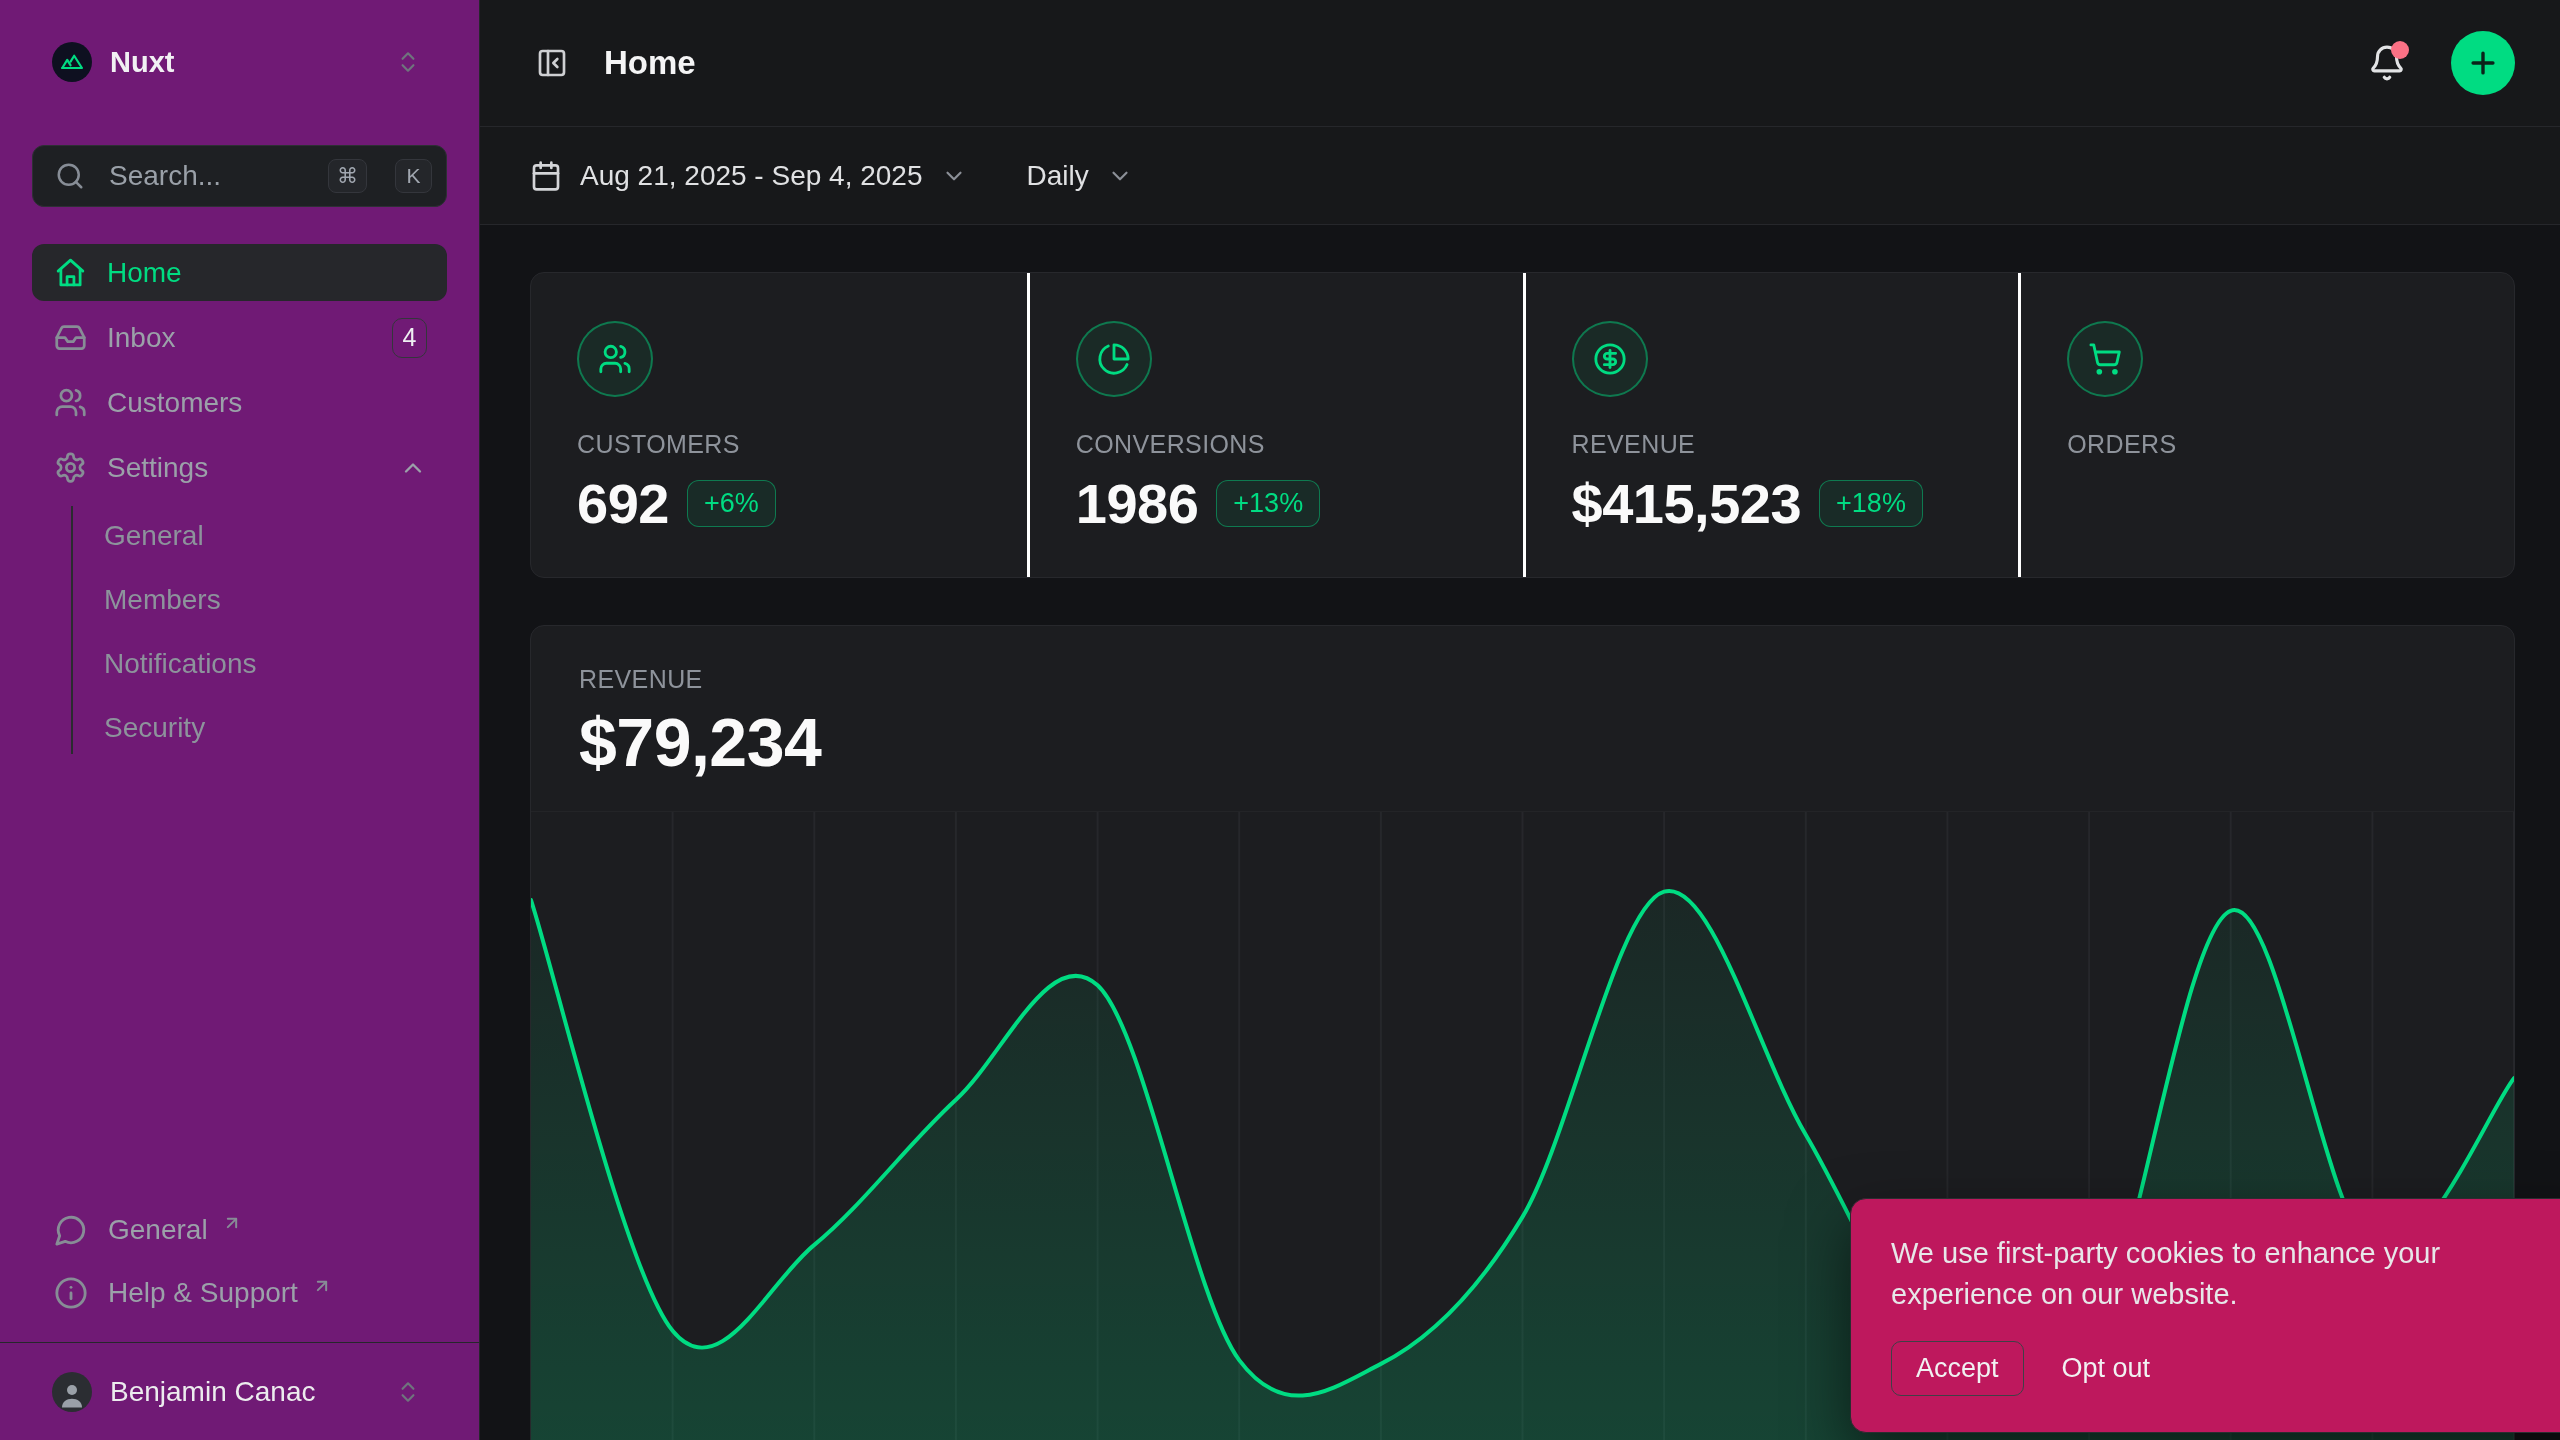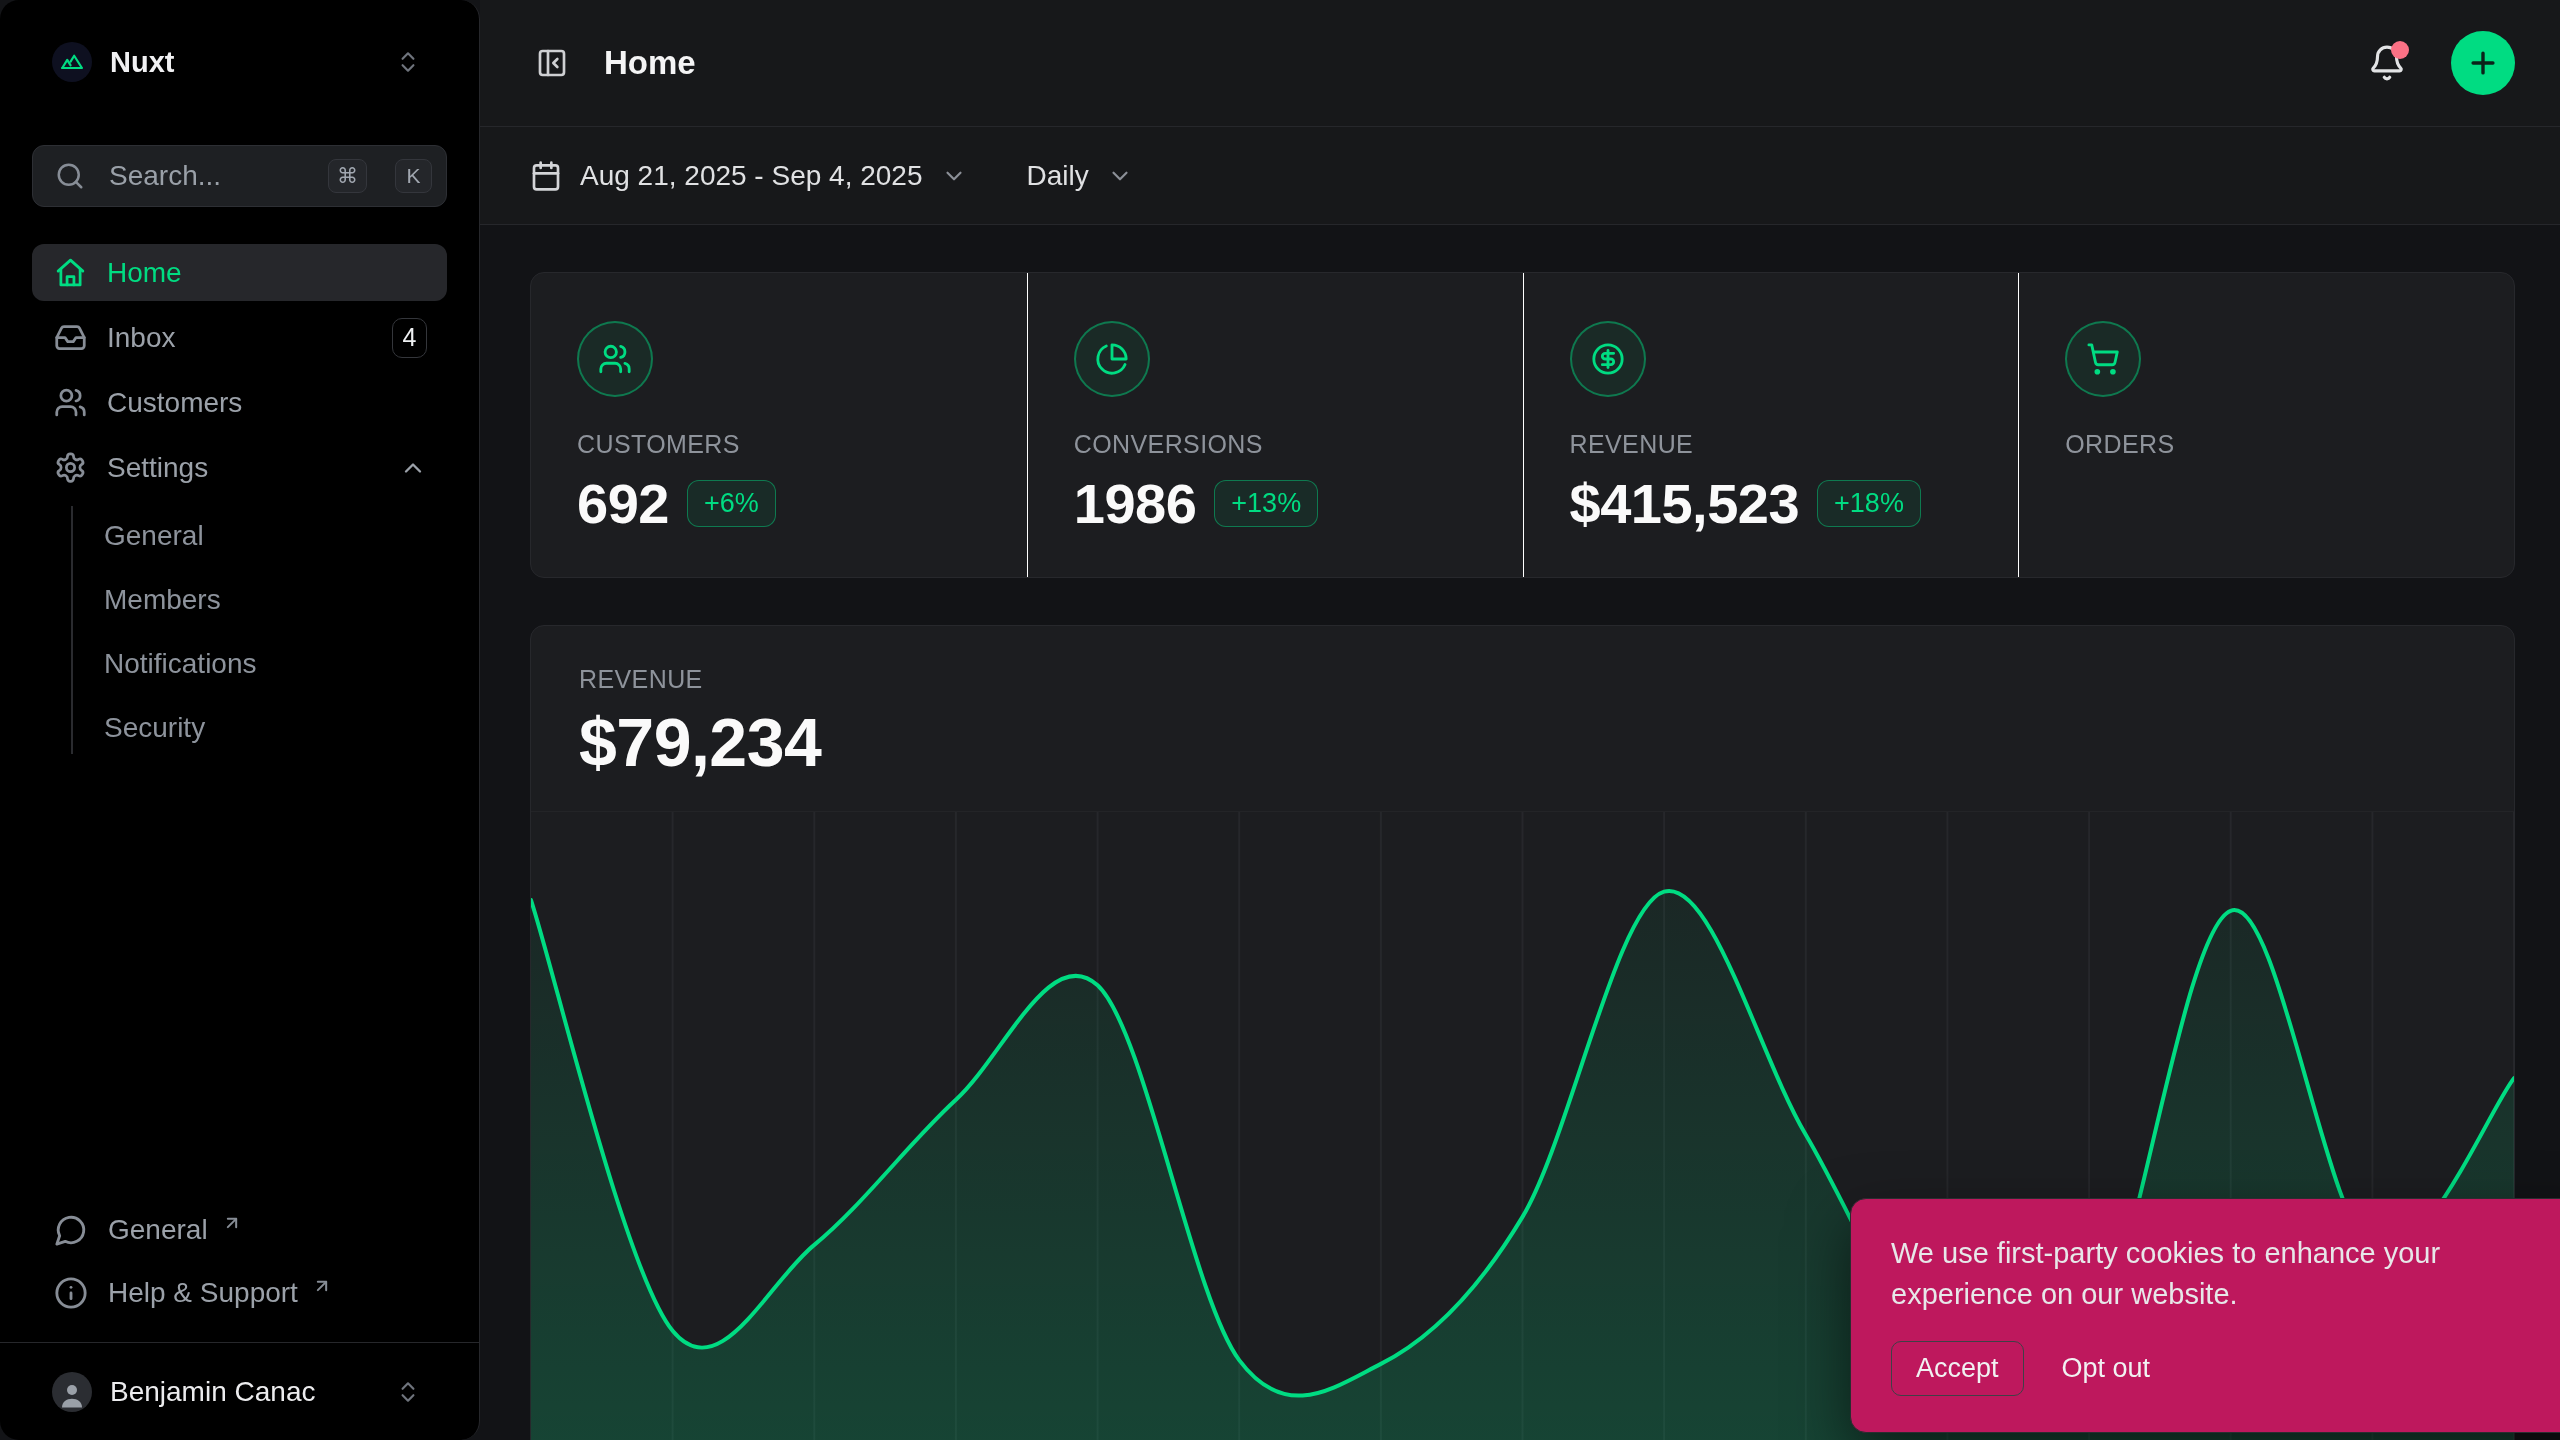--- a/index.html
+++ b/index.html
@@ -1,21 +1,21 @@
 <!DOCTYPE html>
 <html><head>
 <meta charset="utf-8">
 <style>
   * { margin:0; padding:0; box-sizing:border-box; }
   html,body { background:#0c0d0f; }
   body { font-family:"Liberation Sans","DejaVu Sans",sans-serif; }
   #app { position:relative; width:2560px; height:1440px; background:#131417; display:flex; overflow:hidden; color:#ececee; }
 
   
-  aside { width:480px; min-width:480px; background:#000000; border-right:1px solid #26272b; display:flex; flex-direction:column; padding:38px 32px 0 32px;border-radius:19px; }
+  aside { width:480px; min-width:480px; background:#701a75; border-right:1px solid #26272b; display:flex; flex-direction:column; padding:38px 32px 0 32px; }
   .brand-row { display:flex; align-items:center; gap:18px; padding:0 26px 0 20px; height:48px; cursor:pointer; }
   .brand-logo { width:40px; height:40px; border-radius:50%; background:#0e1020; display:flex; align-items:center; justify-content:center; }
   .brand-logo svg { width:26px; height:26px; }
   .brand-name { font-size:29px; font-weight:600; color:#f1f1f3; flex:1; }
   .chev-updown { width:26px; height:26px; color:#6f747d; }
 
   .search-box { margin-top:59px; height:62px; border-radius:12px; background:#1e2023; border:1px solid #2d2f34; display:flex; align-items:center; padding:0 14px 0 22px; gap:24px; cursor:pointer; }
   .search-box svg { width:30px; height:30px; color:#878d96; }
   .search-ph { flex:1; font-size:28px; color:#9aa0a8; }
   .kbd { min-width:37px; height:34px; padding:0 8px; border-radius:8px; background:#24262a; border:1px solid #34363c; color:#a1a7b0; font-size:21px; display:flex; align-items:center; justify-content:center; margin-left:4px; }
@@ -59,21 +59,21 @@
   .hdr2 { height:98px; background:#17181a; border-bottom:1px solid #26272b; display:flex; align-items:center; padding:0 50px; gap:60px; }
   .picker { display:flex; align-items:center; gap:18px; cursor:pointer; }
   .picker svg.cal { width:32px; height:32px; color:#d4d5d8; }
   .picker .ptext { font-size:28px; font-weight:500; color:#e0e1e3; }
   .picker svg.chev { width:26px; height:26px; color:#8b8f97; }
 
   .content { flex:1; background:#121316; padding:47px 45px 0 50px; position:relative; overflow:hidden; }
 
   .stats-card { height:306px; background:#1c1d20; border:1px solid #27282c; border-radius:14px; display:grid; grid-template-columns:1fr 1fr 1fr 1fr; }
   .stat-cell { padding:48px 30px 0 46px; }
-  .stat-cell + .stat-cell { border-left:1px solid #ffffff; }
+  .stat-cell + .stat-cell { border-left:3px solid #ffffff; }
   .stat-icon { width:76px; height:76px; border-radius:50%; background:rgba(0,220,130,0.07); border:2px solid rgba(0,220,130,0.45); display:flex; align-items:center; justify-content:center; color:#00dc82; }
   .stat-icon svg { width:34px; height:34px; }
   .stat-label { margin-top:33px; font-size:25px; font-weight:500; letter-spacing:0.4px; color:#8e939b; }
   .stat-value-row { margin-top:12px; display:flex; align-items:center; gap:18px; }
   .stat-value { font-size:56px; font-weight:700; color:#fafafa; letter-spacing:-0.5px; }
   .delta-badge { padding:7px 16px; border-radius:12px; background:rgba(0,220,130,0.08); border:1px solid rgba(0,220,130,0.45); color:#00dc82; font-size:27px; font-weight:500; }
 
   .revenue-card { margin-top:47px; height:880px; background:#1c1d20; border:1px solid #27282c; border-radius:14px; overflow:hidden; }
   .rev-head { padding:38px 48px 0 48px; }
   .rev-label { font-size:25px; font-weight:500; letter-spacing:0.4px; color:#8e939b; line-height:30px; }

